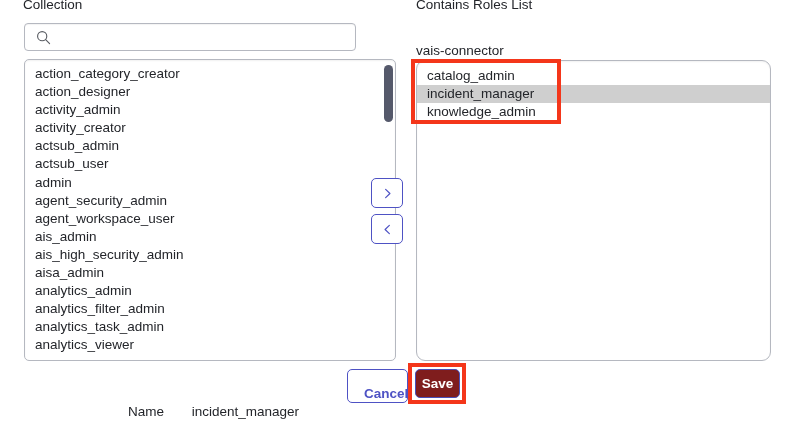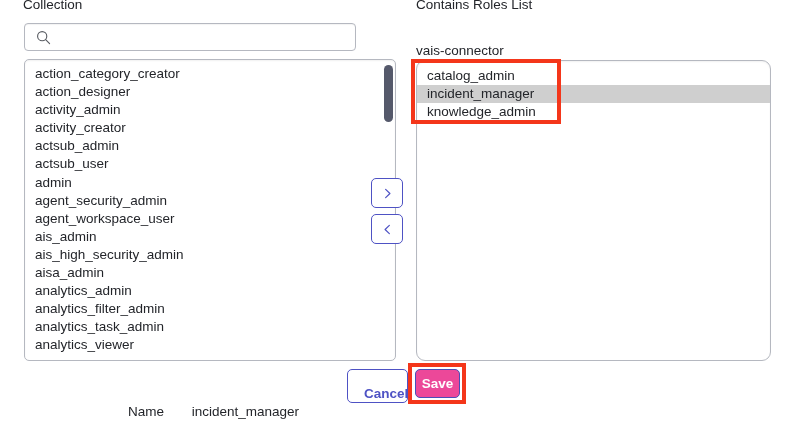--- a/index.html
+++ b/index.html
@@ -181,21 +181,21 @@
   }
   #save-button {
     position: absolute;
     left: 415px;
     top: 369px;
     width: 45px;
     height: 29px;
     box-sizing: border-box;
     border: 1px solid #4a4eb8;
     border-radius: 5px;
-    background: #ec4899;
+    background: #7f1d1d;
     color: #ffffff;
     font-size: 13.5px;
     font-weight: 600;
     font-family: "Liberation Sans", sans-serif;
     cursor: pointer;
     padding: 0;
   }
 
   
   #name-row {

